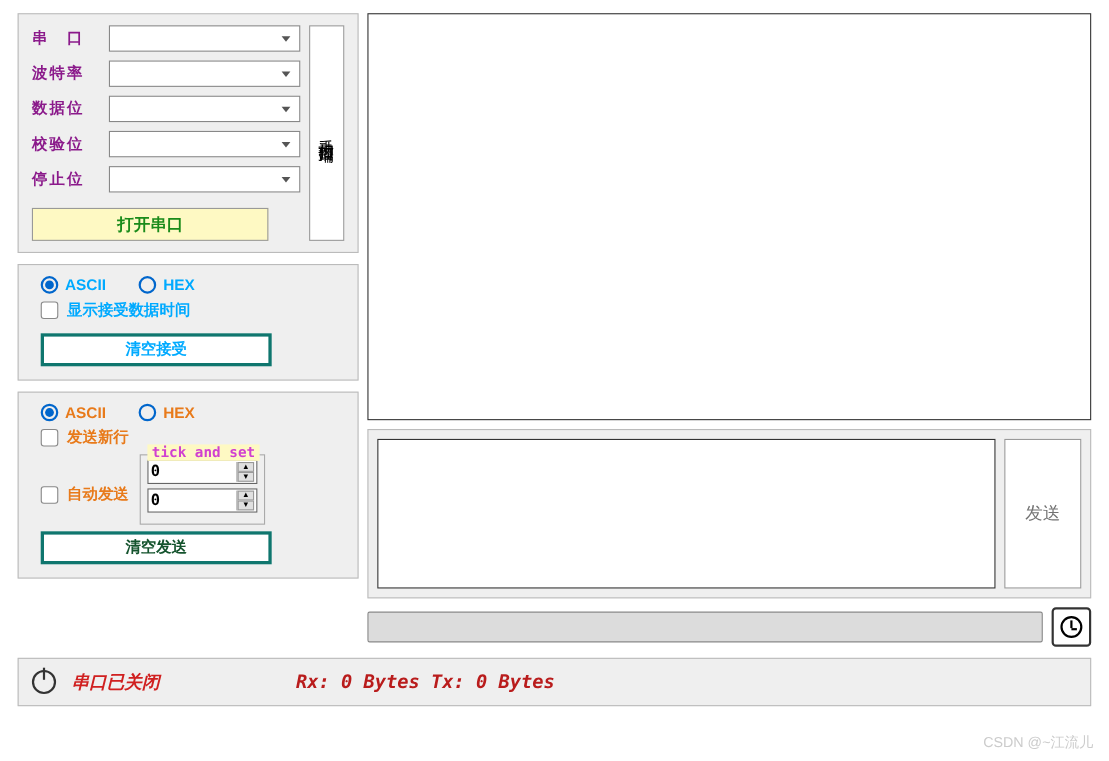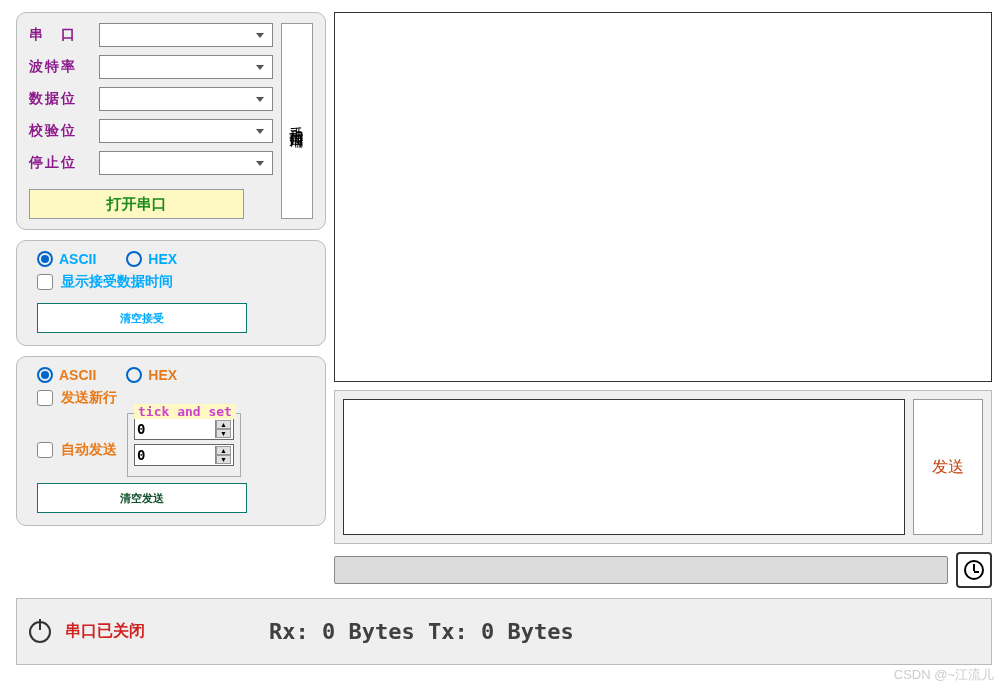--- a/index.html
+++ b/index.html
@@ -1,63 +1,63 @@
 <!DOCTYPE html>
 <html><head>
 <meta charset="utf-8">
 <style>
 * { box-sizing: border-box; margin: 0; padding: 0; }
 body { font-family: "Microsoft YaHei", sans-serif; font-size: 14px; background: #fff; width: 1008px; height: 692px; position: relative; }
 .main-container { display: flex; gap: 8px; padding: 12px 16px 0 16px; }
 .left-col { width: 310px; display: flex; flex-direction: column; gap: 10px; }
-.panel { border: 1px solid #bbb; background: #efefef; padding: 10px 12px; border-radius: 10px; }
+.panel { border: 1px solid #bbb; background: #efefef; padding: 10px 12px; border-radius: 0; }
 .port-panel { display: flex; gap: 8px; }
 .port-fields { flex: 1; }
 .port-row { display: flex; align-items: center; margin-bottom: 8px; }
 .port-label { width: 70px; color: #8b1a8b; font-weight: bold; letter-spacing: 2px; }
 .port-combo { flex: 1; height: 24px; background: #fff; border: 1px solid #888; position: relative; }
 .port-combo::after { content: ""; position: absolute; right: 8px; top: 9px; border-left: 4px solid transparent; border-right: 4px solid transparent; border-top: 5px solid #555; }
 .scan-btn { width: 32px; background: #fff; border: 1px solid #999; display: flex; align-items: center; justify-content: center; writing-mode: vertical-rl; text-orientation: upright; font-size: 14px; padding: 4px 0; letter-spacing: 2px; cursor: pointer; }
 .open-btn { width: 215px; height: 30px; background: #fef9c3; border: 1px solid #999; color: #1a8b1a; font-weight: bold; font-size: 15px; margin-top: 6px; cursor: pointer; }
 .rx-panel .radio-row, .tx-panel .radio-row { display: flex; align-items: center; gap: 30px; margin-bottom: 6px; padding-left: 8px; }
 .radio { width: 16px; height: 16px; border: 2px solid #0066cc; border-radius: 50%; display: inline-flex; align-items: center; justify-content: center; margin-right: 6px; }
 .radio.checked::after { content: ""; width: 8px; height: 8px; background: #0066cc; border-radius: 50%; }
 .radio-label { display: flex; align-items: center; cursor: pointer; }
 .rx-panel .radio-label span { color: #00aaff; font-weight: bold; }
 .tx-panel .radio-label span { color: #e87a1a; font-weight: bold; }
 .check-row { display: flex; align-items: center; padding-left: 8px; margin-bottom: 6px; }
 .checkbox { width: 16px; height: 16px; border: 1px solid #888; border-radius: 3px; margin-right: 8px; background: #fff; }
 .rx-panel .check-row span { color: #00aaff; font-weight: bold; }
 .tx-panel .check-row span { color: #e87a1a; font-weight: bold; }
-.clear-btn { width: 210px; height: 30px; background: #fff; border: 1px solid #0f766e; font-weight: bold; font-size: 11px; margin: 6px 0 2px 8px; cursor: pointer; }
+.clear-btn { width: 210px; height: 30px; background: #fff; border: 3px solid #0f766e; font-weight: bold; font-size: 14px; margin: 6px 0 2px 8px; cursor: pointer; }
 .rx-panel .clear-btn { color: #00aaff; }
 .tx-panel .clear-btn { color: #14532d; }
 .tick-row { display: flex; align-items: flex-start; padding-left: 8px; gap: 10px; margin-top: 4px; }
 .tick-group { border: 1px solid #aaa; padding: 4px 6px 6px 6px; position: relative; }
 .tick-legend { position: absolute; top: -10px; left: 6px; background: #fef9c3; padding: 0 4px; color: #d040d0; font-weight: bold; font-size: 13px; font-family: monospace; }
 .spinner { width: 100px; height: 22px; background: #fff; border: 1px solid #666; display: flex; align-items: center; margin-bottom: 4px; padding: 0 2px; }
 .spinner span { flex: 1; font-family: monospace; font-weight: bold; }
 .spinner-btns { width: 16px; display: flex; flex-direction: column; border-left: 1px solid #888; }
 .spinner-btns div { height: 9px; background: #e0e0e0; font-size: 7px; text-align: center; line-height: 7px; border: 1px solid #999; cursor: pointer; }
 .right-col { flex: 1; display: flex; flex-direction: column; gap: 8px; }
 .rx-area { border: 1px solid #333; background: #fff; height: 370px; }
 .tx-area-wrap { display: flex; gap: 8px; border: 1px solid #bbb; background: #efefef; padding: 8px; }
 .tx-area { flex: 1; border: 1px solid #333; background: #fff; height: 136px; }
-.send-btn { width: 70px; background: #fff; border: 1px solid #999; color: #c2410c; font-size: 16px; font-weight: 500; cursor: pointer; }
+.send-btn { width: 70px; background: #fff; border: 1px solid #999; color: #737373; font-size: 16px; font-weight: 500; cursor: pointer; }
 .progress-row { display: flex; gap: 8px; align-items: center; }
 .progress-bar { flex: 1; height: 28px; background: #dcdcdc; border: 1px solid #888; border-radius: 2px; }
 .clock-btn { width: 36px; height: 36px; border: 2px solid #333; background: #fff; border-radius: 4px; display: flex; align-items: center; justify-content: center; cursor: pointer; }
 .clock-icon { width: 20px; height: 20px; border: 2px solid #000; border-radius: 50%; position: relative; }
 .clock-icon::before { content: ""; position: absolute; width: 2px; height: 7px; background: #000; top: 2px; left: 50%; transform: translateX(-50%); }
 .clock-icon::after { content: ""; position: absolute; width: 5px; height: 2px; background: #000; top: 9px; left: 50%; }
-.status-bar { margin: 10px 16px 0 16px; border: 1px solid #bbb; background: #efefef; padding: 20px 12px; display: flex; align-items: center; gap: 14px; }
+.status-bar { margin: 10px 16px 0 16px; border: 1px solid #bbb; background: #efefef; padding: 10px 12px; display: flex; align-items: center; gap: 14px; font-style: italic; }
 .power-icon { width: 22px; height: 22px; border: 2px solid #333; border-radius: 50%; position: relative; }
 .power-icon::after { content: ""; position: absolute; width: 2px; height: 11px; background: #333; top: -4px; left: 50%; transform: translateX(-50%); }
 .status-text { color: #d02020; font-weight: bold; font-size: 16px; }
-.bytes-text { color: #404040; font-weight: bold; font-family: monospace; font-size: 22px; margin-left: 110px; }
+.bytes-text { color: #b91c1c; font-weight: bold; font-family: monospace; font-size: 17px; margin-left: 110px; }
 .watermark { position: absolute; bottom: 8px; right: 14px; color: #ccc; font-size: 13px; }
 </style>
 </head>
 <body>
 
 <div class="main-container">
   <div class="left-col">
 
     <div class="panel port-panel">
       <div class="port-fields">

